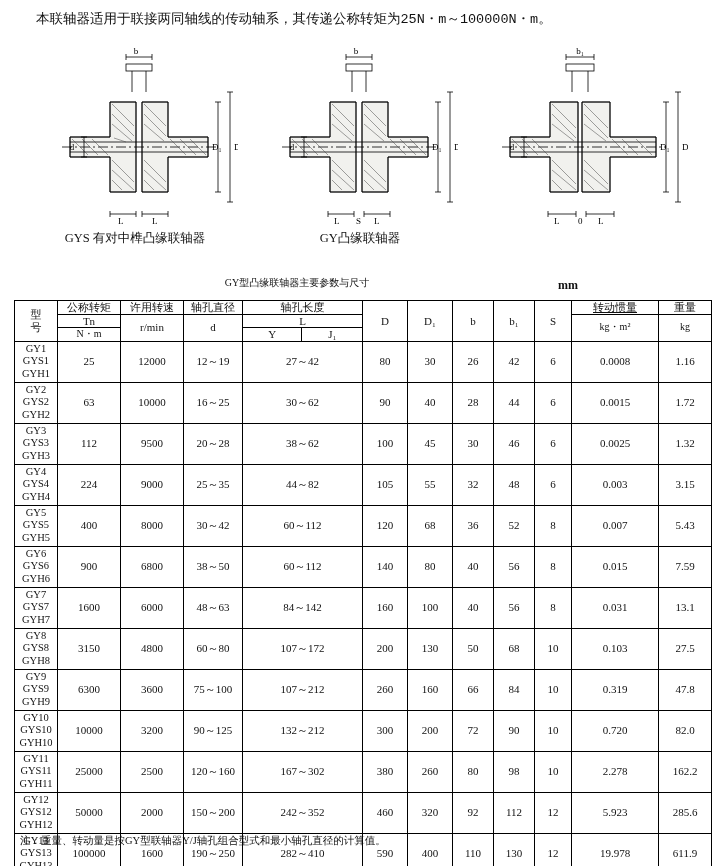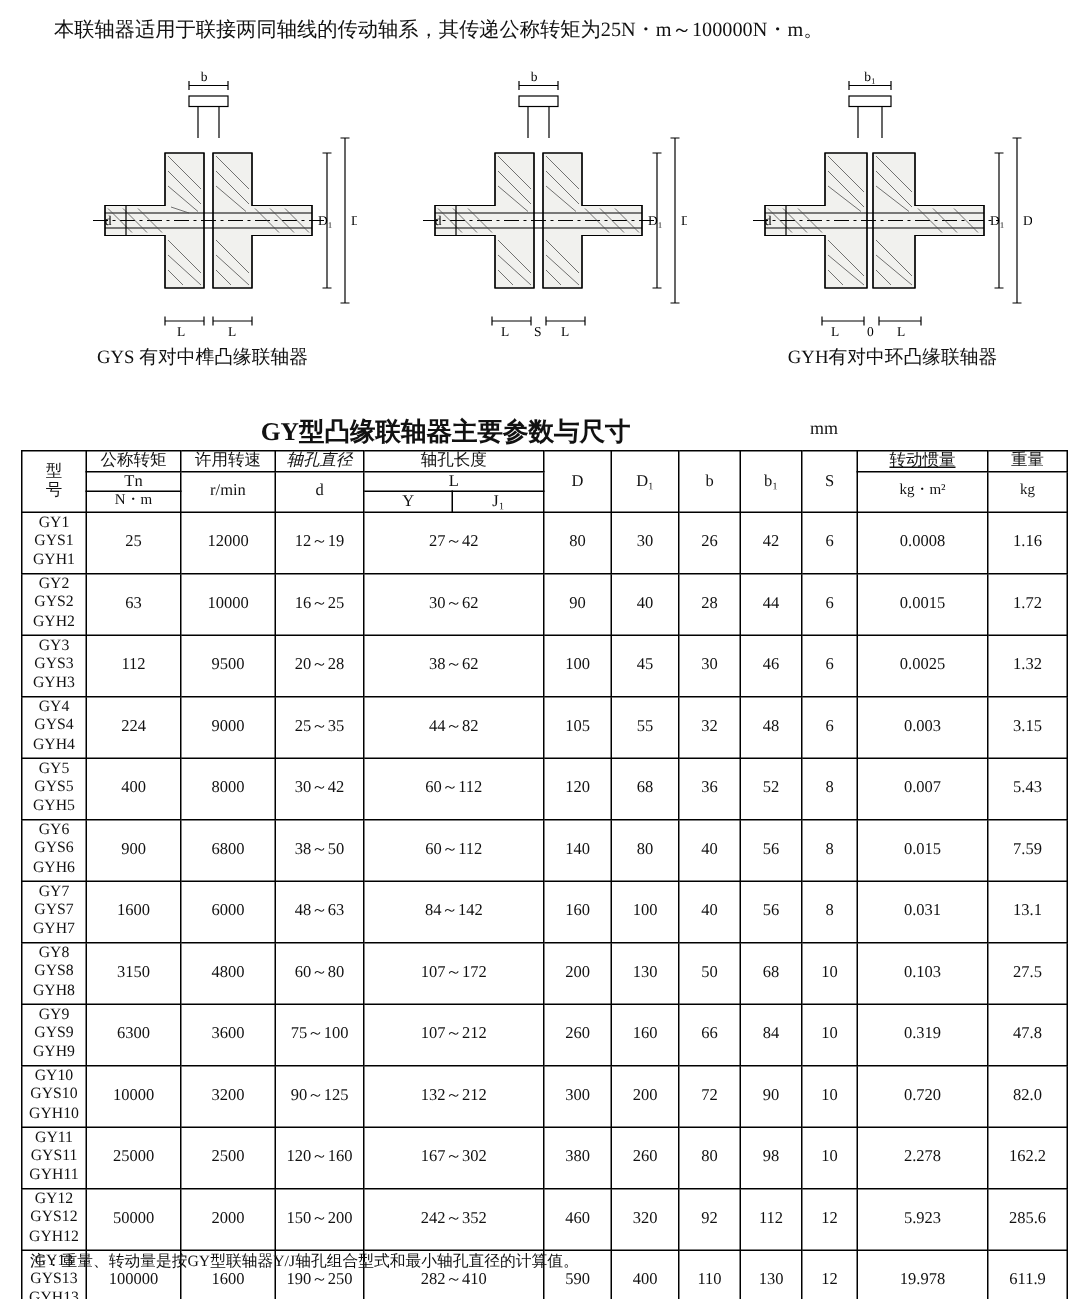--- a/index.html
+++ b/index.html
@@ -7,37 +7,37 @@
     width:726px;height:866px;
     background:#ffffff;
     font-family:"Liberation Serif", serif;
     color:#111;
     position:relative;
     overflow:hidden;
   }
   .intro{
     position:absolute;left:36px;top:10px;width:660px;
     font-size:13.5px;line-height:20px;
-    font-family:Liberation Serif, serif;
+    font-family:Liberation Mono, monospace;
   }
 
   
   .figs{position:absolute;left:0;top:42px;width:726px;height:200px;}
   .fig{position:absolute;top:0;height:190px;}
   .fig svg{display:block;}
 
   .figcaps{position:absolute;left:0;top:230px;width:726px;height:22px;font-size:12.5px;padding-left:20px;}
   .figcap{position:absolute;text-align:center;white-space:nowrap;}
 
   .tabletitle{
     position:absolute;left:0;top:276px;width:594px;text-align:center;
-    font-size:17px;font-weight:bold;
+    font-size:10px;font-weight:normal;
   }
   .mmlabel{
-    position:absolute;left:540px;top:278px;font-size:12px;font-weight:normal;
+    position:absolute;left:558px;top:278px;font-size:12px;font-weight:bold;
   }
 
   
   .tablewrap{position:absolute;left:14px;top:300px;width:698px;}
   table.main{
     border-collapse:collapse;
     width:698px;
     font-size:11px;
     font-family:"Liberation Serif", serif;
   }
@@ -45,21 +45,21 @@
     border:1px solid #000;
     text-align:center;
     vertical-align:middle;
     padding:0;
     line-height:12.5px;
   }
   table.main thead th{font-weight:normal;}
   .hdr-type{width:42px;}
   .hdr-tn{width:62px;margin-top:19px;}
   .hdr-rpm{width:62px;}
-  .hdr-d{width:58px;font-style:italic;}
+  .hdr-d{width:58px;}
   .hdr-L{width:88px;}
   .hdr-D{width:44px;}
   .hdr-D1{width:44px;}
   .hdr-b{width:40px;}
   .hdr-b1{width:40px;}
   .hdr-S{width:36px;}
   .hdr-J{width:86px;text-decoration:underline;}
   .hdr-w{width:52px;margin-left:36px;}
 
   .typecell{font-size:10.5px;line-height:11.5px;padding:1px 0;}
@@ -257,21 +257,21 @@
         <text x="66" y="182">L</text>
         <text x="90" y="182">0</text>
         <text x="110" y="182">L</text>
       </g>
     </svg>
   </div>
 </div>
 
 <div class="figcaps">
   <div class="figcap" style="left:30px;width:210px;">GYS 有对中榫凸缘联轴器</div>
-  <div class="figcap" style="left:480px;width:230px;">GYH有对中环凸缘联轴器</div>
+  <div class="figcap" style="left:255px;width:210px;">GY凸缘联轴器</div>
 </div>
 
 <div class="tabletitle">GY型凸缘联轴器主要参数与尺寸</div>
 <div class="mmlabel">mm</div>
 
 <div class="tablewrap">
 <table class="main">
   <thead>
     <tr>
       <th class="hdr-type" rowspan="3">型<br>号</th>

